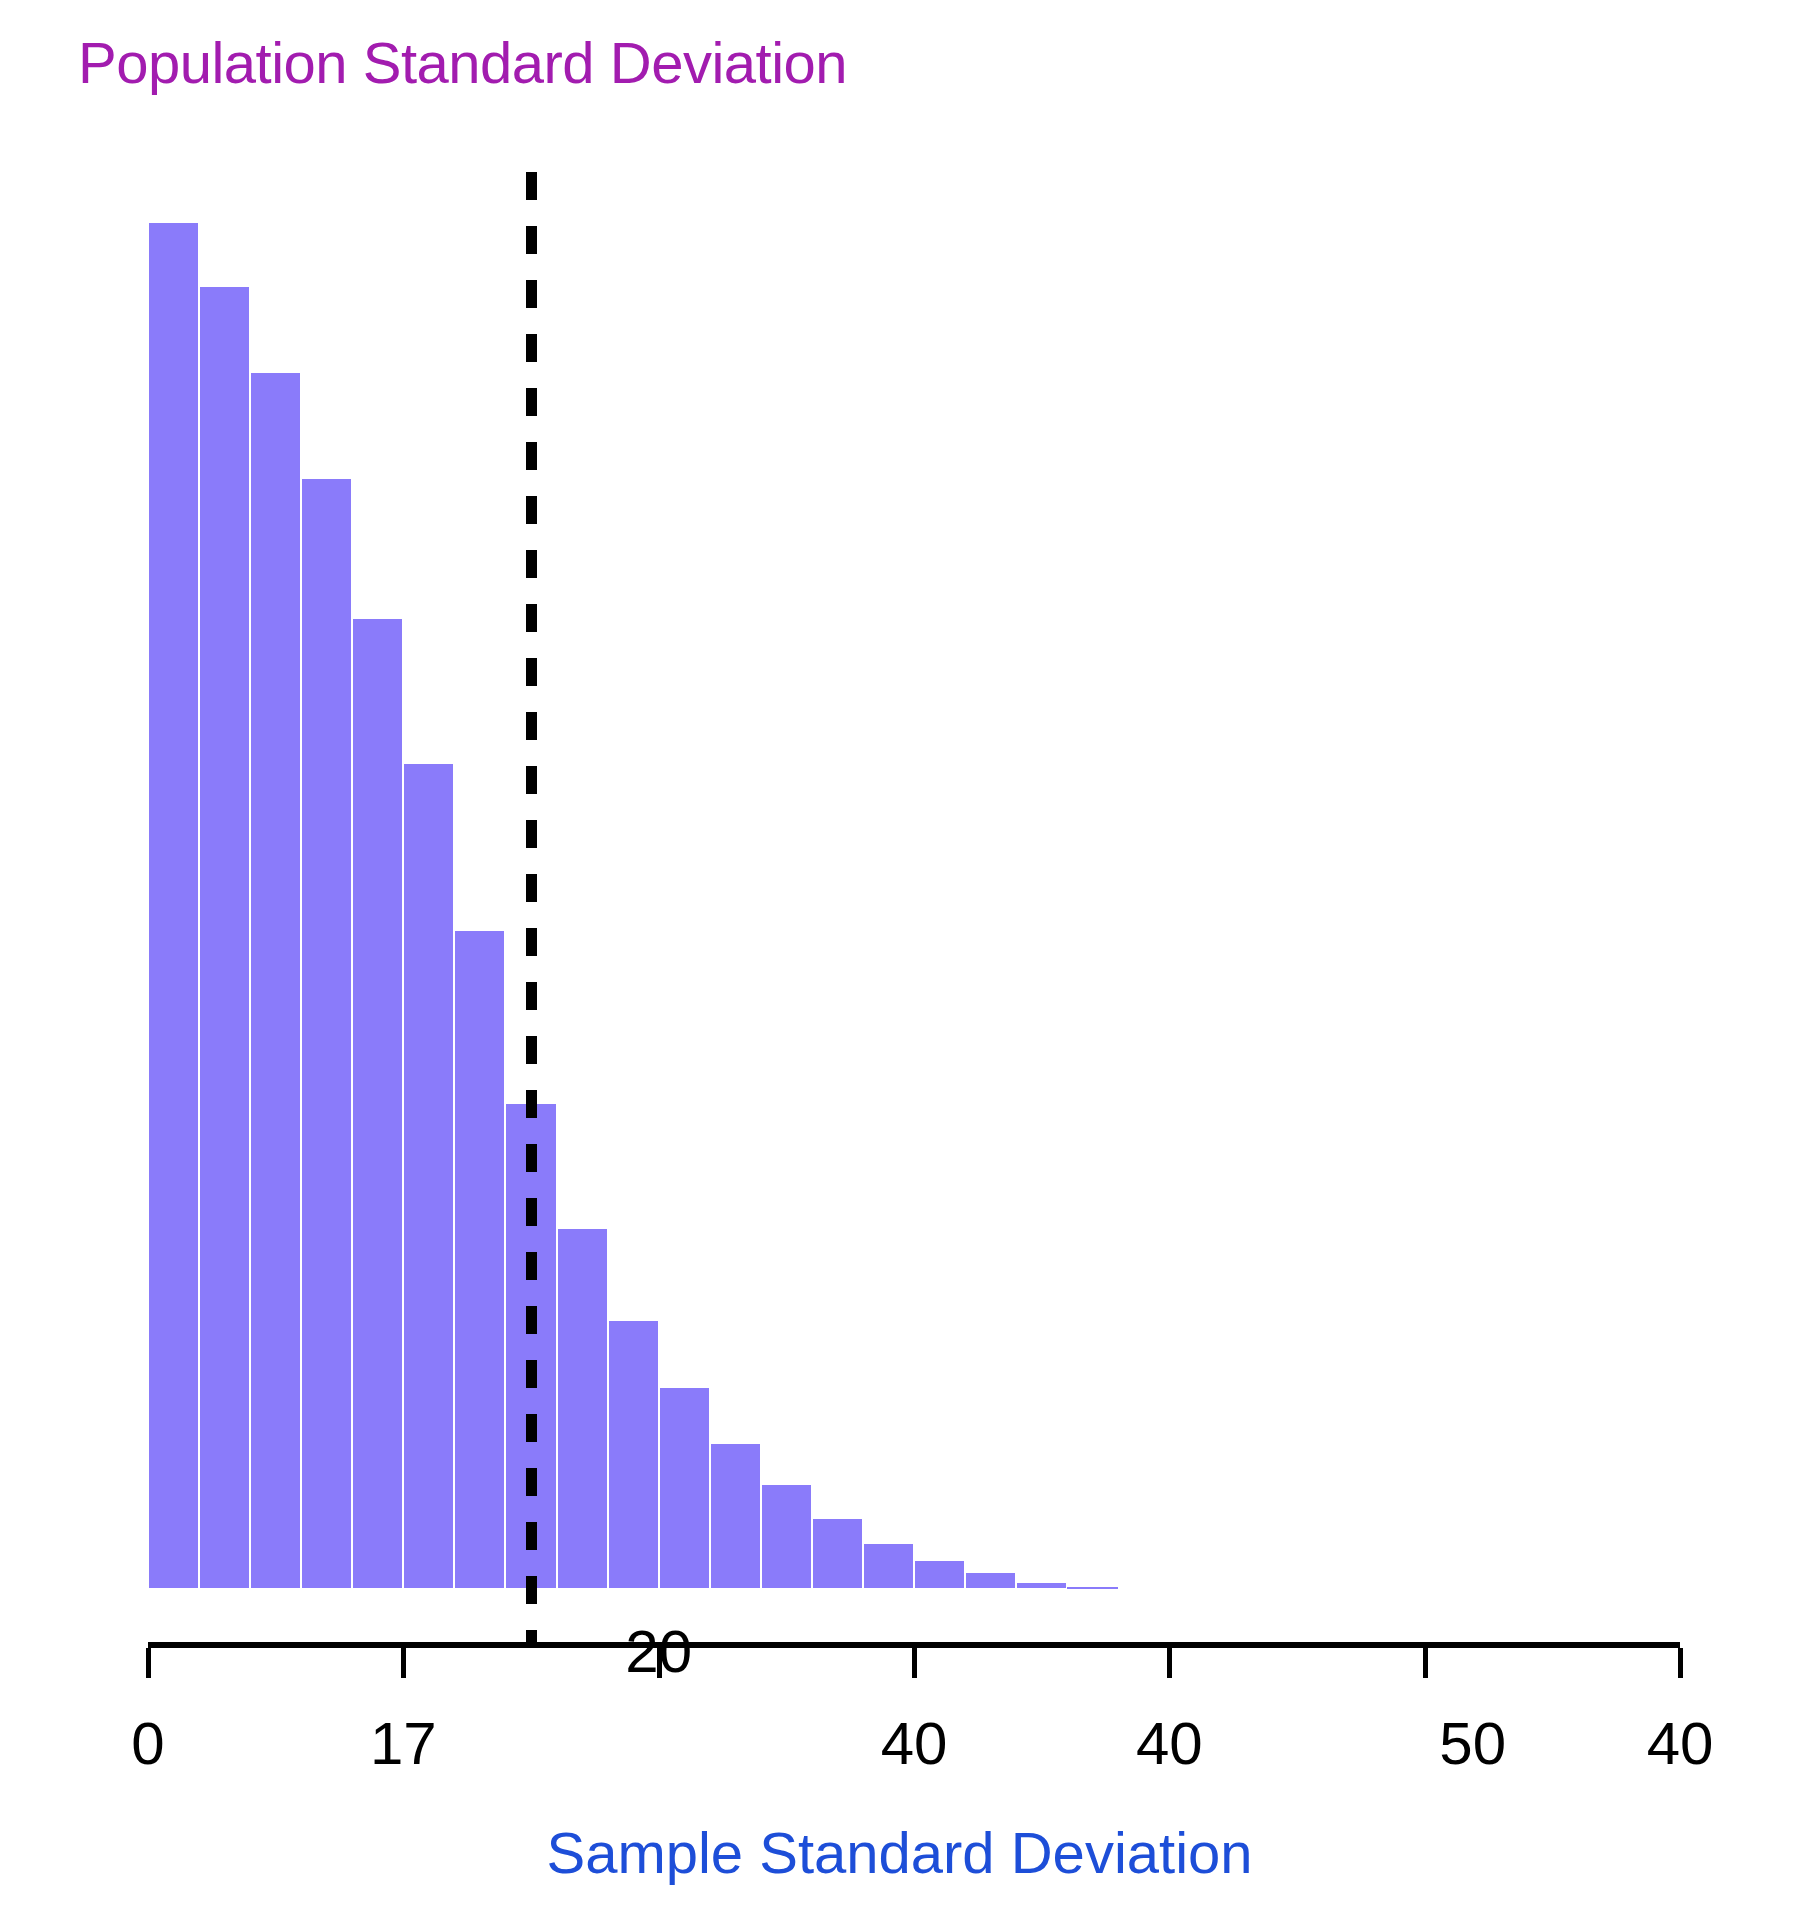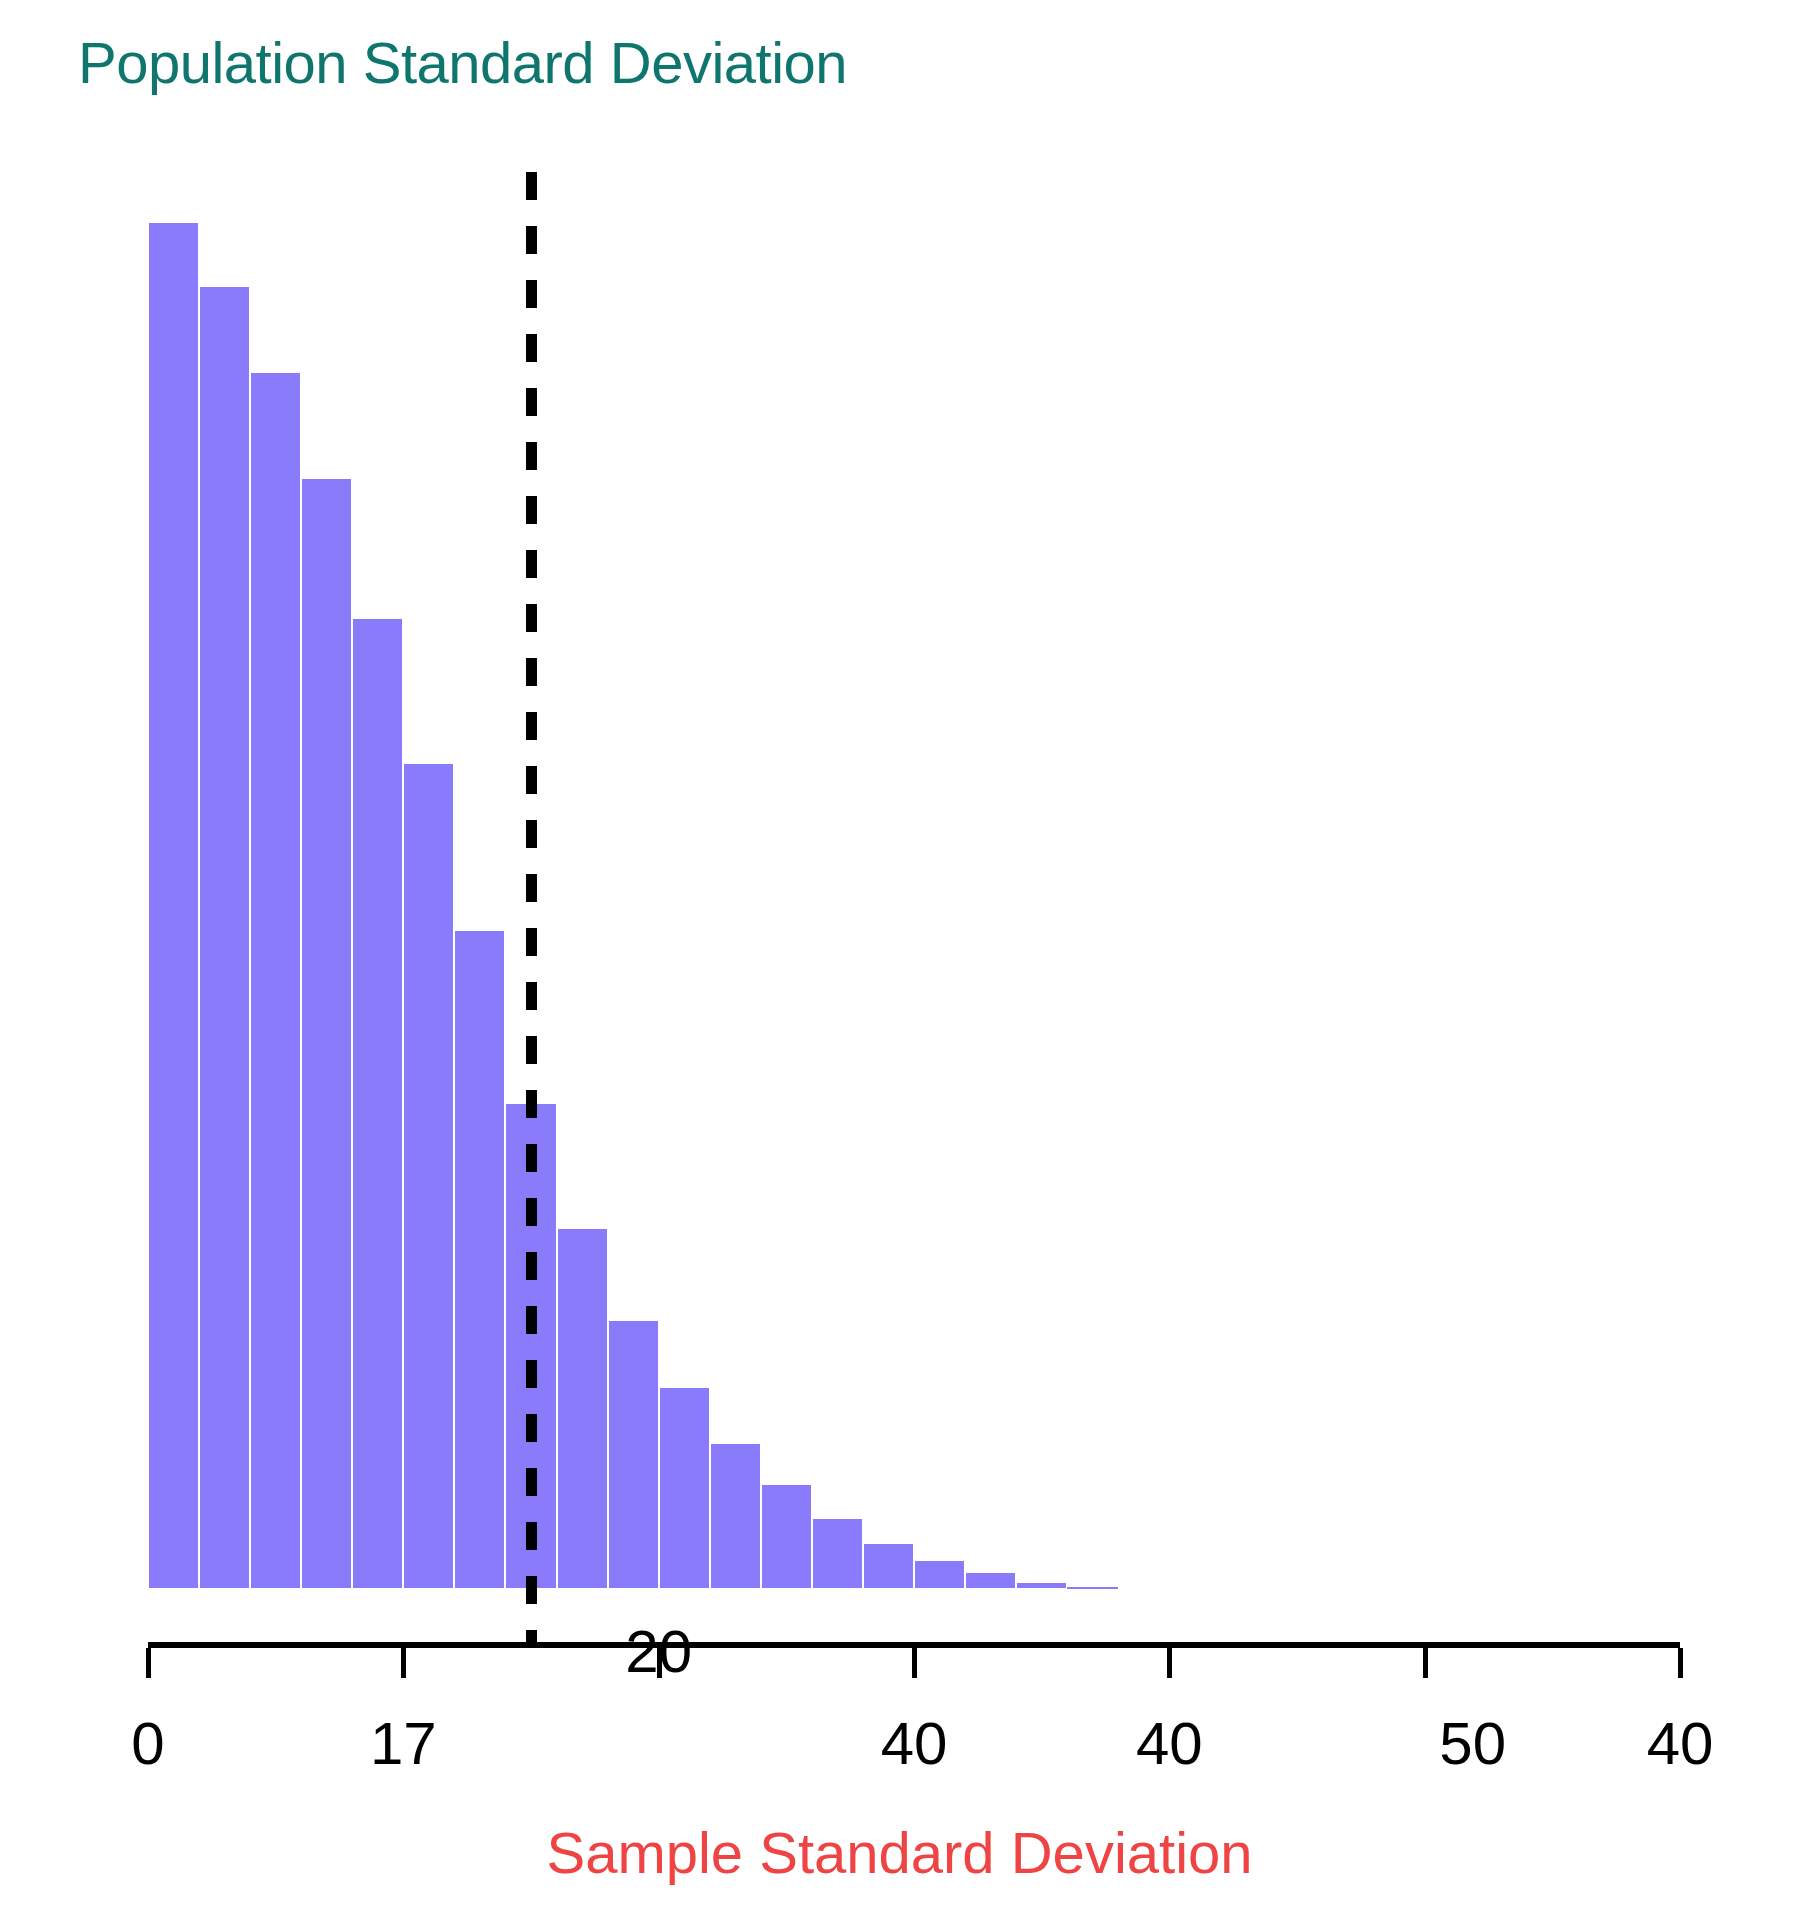--- a/index.html
+++ b/index.html
@@ -22,21 +22,21 @@
   
   #chart-title {
     position: absolute;
     left: 78px;
     top: 34px;
     font-size: 58px;
     line-height: 1;
     font-family: "Liberation Sans", sans-serif;
     font-weight: 400;
     letter-spacing: -0.5px;
-    color: #0f766e;
+    color: #a21caf;
     white-space: nowrap;
   }
 
   
   #plot-area {
     position: absolute;
     left: 0;
     top: 0;
     width: 1799px;
     height: 1905px;
@@ -84,21 +84,21 @@
     white-space: nowrap;
   }
 
   #x-axis-title {
     position: absolute;
     width: 100%;
     text-align: center;
     font-size: 58px;
     line-height: 1;
     font-family: "Liberation Sans", sans-serif;
-    color: #ef4444;
+    color: #1d4ed8;
     white-space: nowrap;
   }
 </style>
 </head>
 <body>
 
 <div id="figure">
 
   <div id="chart-title">Population Standard Deviation</div>
 

